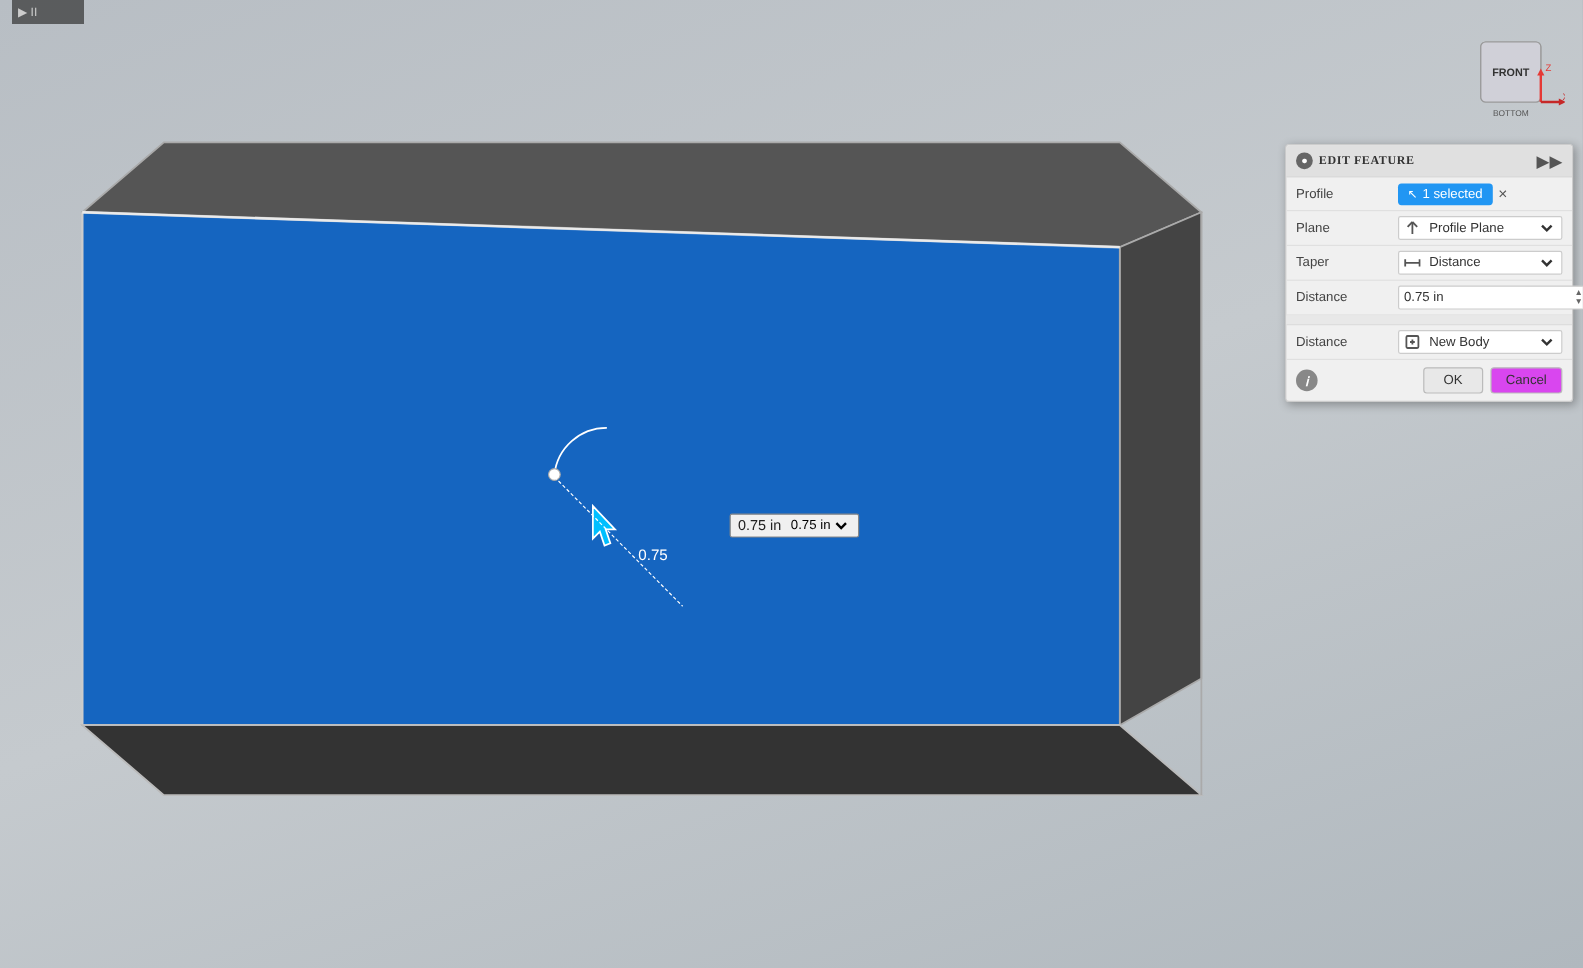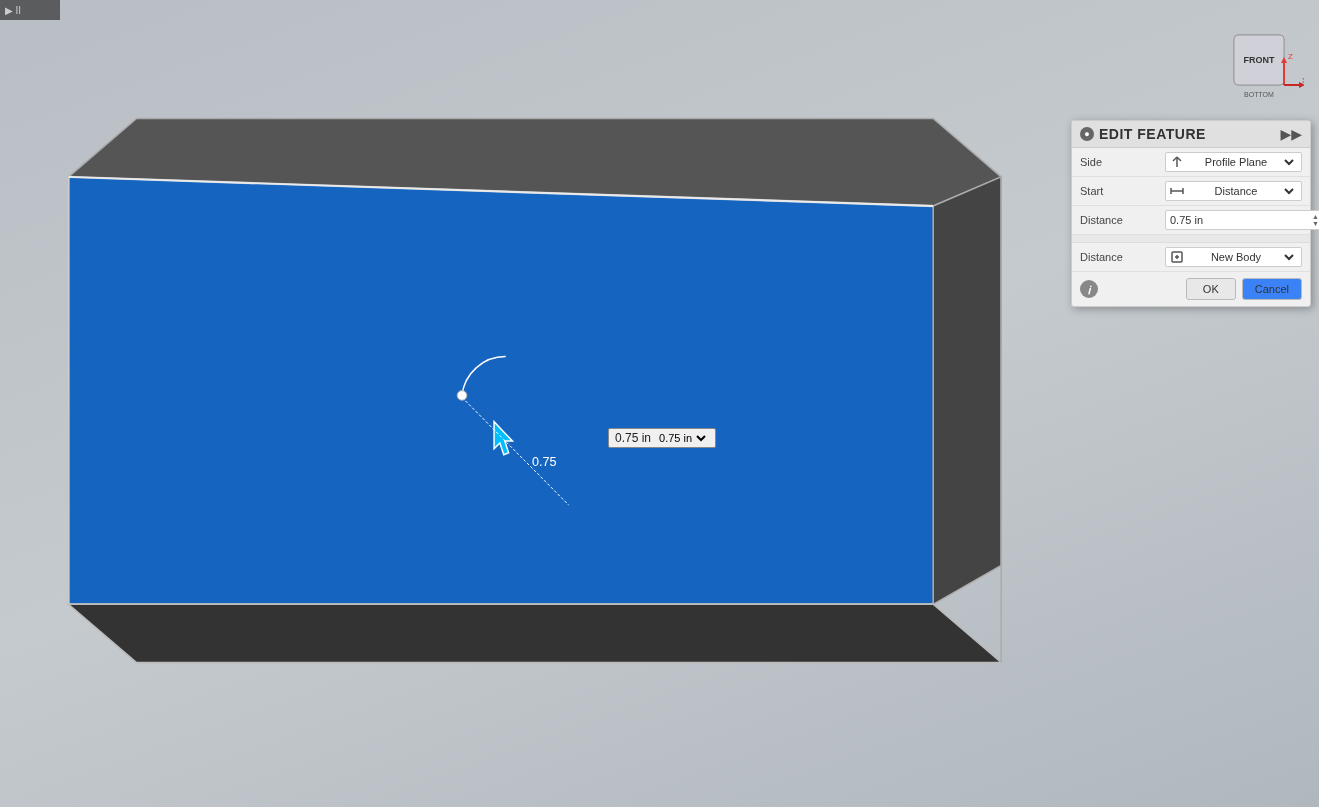--- a/index.html
+++ b/index.html
@@ -98,24 +98,25 @@
       border-radius: 50%;
       display: flex;
       align-items: center;
       justify-content: center;
       color: white;
       font-size: 9px;
       font-weight: bold;
     }
 
     #panel-title {
-      font-size: 14px;
+      font-size: 10px;
       font-weight: bold;
       color: #333;
       letter-spacing: 0.5px;
+      font-family: Liberation Serif, serif;
     }
 
     #panel-forward-btn {
       color: #555;
       cursor: pointer;
       font-size: 14px;
     }
 
     .panel-row {
       display: flex;
@@ -183,21 +184,20 @@
     }
 
     .dropdown-select {
       flex: 1;
       border: none;
       background: transparent;
       font-size: 11px;
       color: #333;
       cursor: pointer;
       outline: none;
-      text-align: center;
     }
 
     .text-input-row {
       flex: 1;
       display: flex;
       align-items: center;
       background: white;
       border: 1px solid #ccc;
       border-radius: 2px;
       padding: 2px 4px;
@@ -263,34 +263,34 @@
       background: #e8e8e8;
       border: 1px solid #bbb;
       border-radius: 3px;
       padding: 4px 16px;
       font-size: 11px;
       cursor: pointer;
       color: #333;
     }
 
     .cancel-btn {
-      background: #3b82f6;
+      background: #d946ef;
       border: 1px solid #bbb;
       border-radius: 3px;
       padding: 4px 12px;
       font-size: 11px;
       cursor: pointer;
       color: #333;
     }
 
     
     #top-bar {
       position: absolute;
       top: 0;
-      left: 0;
+      left: 10px;
       width: 60px;
       height: 20px;
       background: rgba(50,50,50,0.7);
       display: flex;
       align-items: center;
       padding: 0 5px;
       z-index: 200;
     }
     #top-bar-text {
       color: #ccc;
@@ -372,40 +372,50 @@
   <div id="panel">
 
     <div id="panel-header">
       <div id="panel-header-left">
         <div id="panel-header-icon">●</div>
         <span id="panel-title">EDIT FEATURE</span>
       </div>
       <span id="panel-forward-btn">▶▶</span>
     </div>
 
-
     <div class="panel-row">
-      <span class="panel-label">Side</span>
+      <span class="panel-label">Profile</span>
+      <div class="panel-control">
+        <button class="selected-btn">
+          <span class="cursor-icon">↖</span>
+          <span>1 selected</span>
+        </button>
+        <button class="clear-btn">×</button>
+      </div>
+    </div>
+
+    <div class="panel-row">
+      <span class="panel-label">Plane</span>
       <div class="panel-control">
         <div class="dropdown-row">
           <svg class="dropdown-icon" viewBox="0 0 14 14">
             <line x1="7" y1="2" x2="7" y2="12" stroke="#555" stroke-width="1.5"></line>
             <line x1="3" y1="6" x2="7" y2="2" stroke="#555" stroke-width="1.5"></line>
             <line x1="11" y1="6" x2="7" y2="2" stroke="#555" stroke-width="1.5"></line>
           </svg>
           <select class="dropdown-select">
             <option>Profile Plane</option>
           </select>
         </div>
       </div>
     </div>
 
 
     <div class="panel-row">
-      <span class="panel-label">Start</span>
+      <span class="panel-label">Taper</span>
       <div class="panel-control">
         <div class="dropdown-row">
           <svg class="dropdown-icon" viewBox="0 0 14 14">
             <line x1="1" y1="7" x2="13" y2="7" stroke="#555" stroke-width="1.5"></line>
             <line x1="1" y1="4" x2="1" y2="10" stroke="#555" stroke-width="1.5"></line>
             <line x1="13" y1="4" x2="13" y2="10" stroke="#555" stroke-width="1.5"></line>
           </svg>
           <select class="dropdown-select">
             <option>Distance</option>
             <option>To Object</option>

